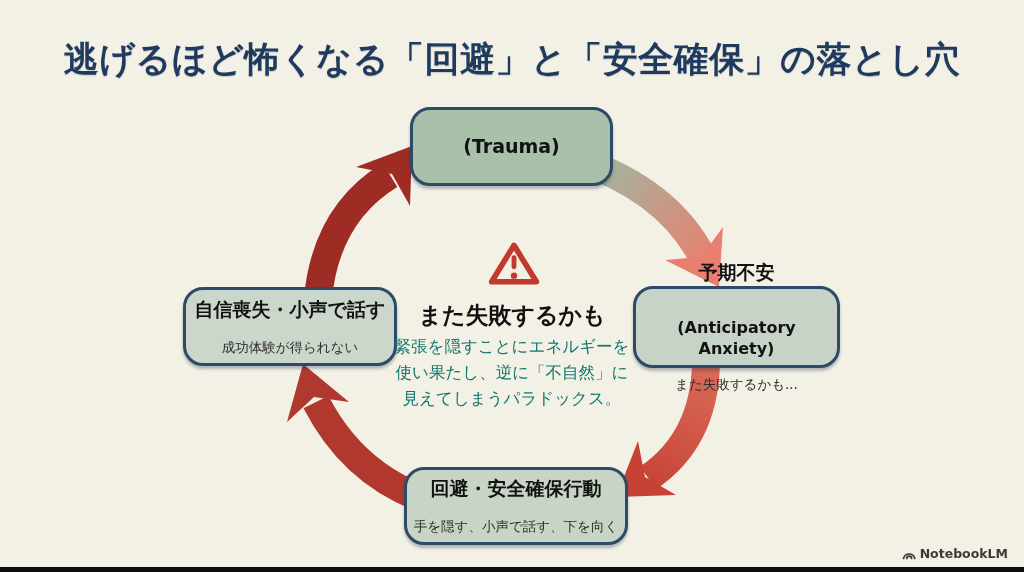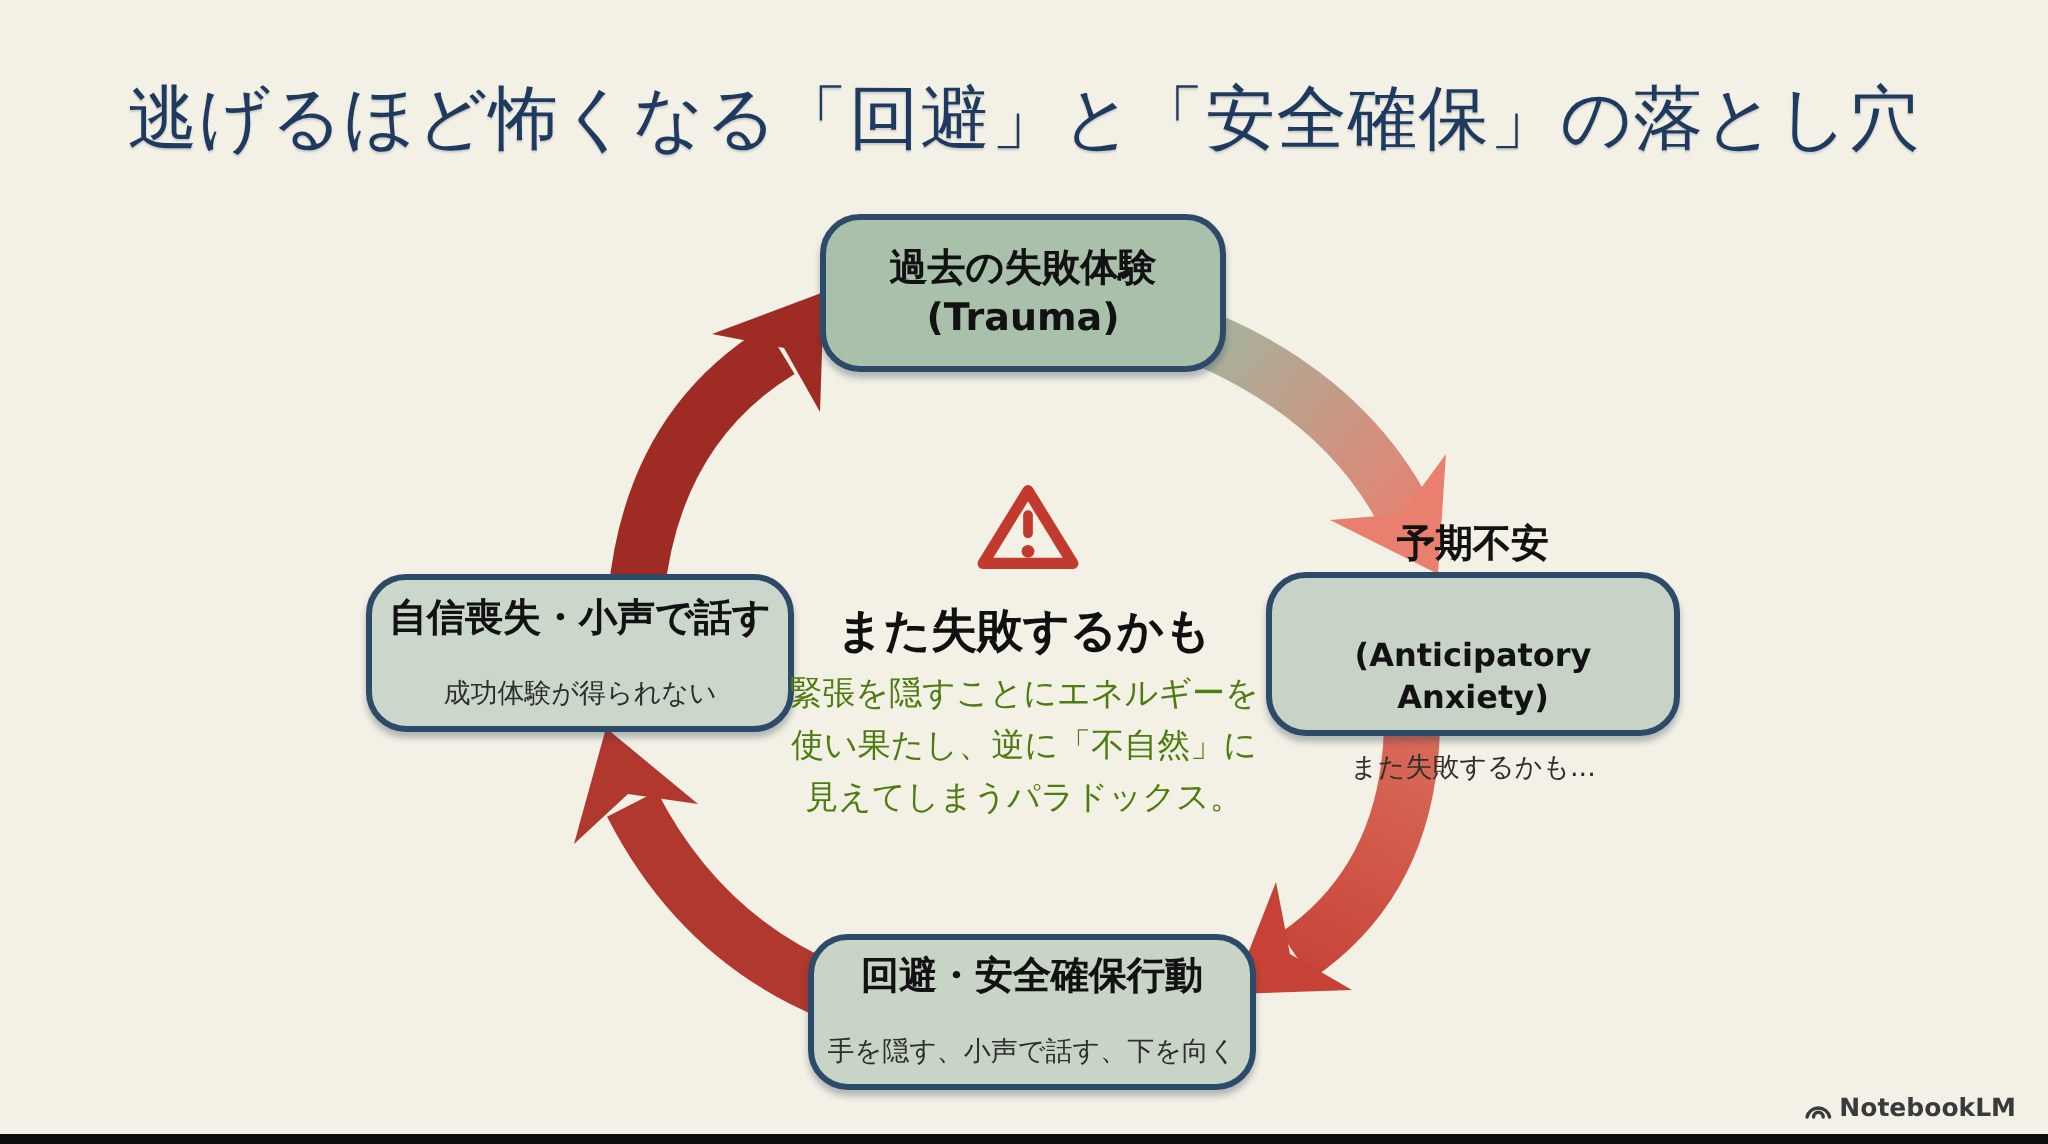--- a/index.html
+++ b/index.html
@@ -3,47 +3,47 @@
 <meta charset="utf-8">
 <style>
   html,body{margin:0;padding:0;background:#f3f0e5;}
   .stage{
     position:relative;width:1024px;height:572px;overflow:hidden;
     background:#f3f0e5;
     font-family:"DejaVu Sans","Liberation Sans",sans-serif;
   }
   .title{
     position:absolute;top:36px;left:0;width:1024px;margin:0;
-    text-align:center;font-size:35px;font-weight:400;color:#1f3a5f;
+    text-align:center;font-size:35px;font-weight:700;color:#1f3a5f;
     letter-spacing:0.5px;text-shadow:0 1px 1px rgba(20,40,70,.18);
   }
   .arrows{position:absolute;left:0;top:0;z-index:1;}
   .node{
     position:absolute;box-sizing:border-box;z-index:2;
     border:3.5px solid #2d4a68;border-radius:20px;
     display:flex;flex-direction:column;align-items:center;justify-content:center;
     text-align:center;box-shadow:0 3px 3px rgba(30,50,70,.30);
     padding:2px 4px;
   }
   .node-top{left:410px;top:107px;width:203px;height:79px;background:#a9c1ab;}
   .node-right{left:633px;top:286px;width:207px;height:82px;background:#c7d3c6;align-items:center;}
-  .node-bottom{left:404px;top:467px;width:224px;height:78px;background:#c8d4c5;}
+  .node-bottom{left:404px;top:467px;width:224px;height:78px;background:#c8d4c5;font-family:Liberation Serif, serif;}
   .node-left{left:183px;top:287px;width:214px;height:79px;background:#cbd7ca;}
   .nt{font-size:19px;font-weight:800;color:#121212;line-height:25px;}
   .ns{font-size:16px;font-weight:800;color:#121212;line-height:21px;margin-top:32px;}
   .nn{font-size:13.5px;font-weight:400;color:#2e2e2e;line-height:19px;margin-top:16px;}
   .center{position:absolute;left:0;top:0;width:1024px;z-index:2;pointer-events:none;}
   .warn{position:absolute;left:486px;top:238px;}
   .ctitle{
     position:absolute;top:300px;left:312px;width:400px;text-align:center;
     font-size:23px;font-weight:800;color:#101010;
   }
   .cbody{
     position:absolute;top:334px;left:312px;width:400px;text-align:center;
-    font-size:16.5px;color:#4d7c0f;line-height:26px;font-weight:500;
+    font-size:16.5px;color:#0f766e;line-height:26px;font-weight:500;
   }
   .brand{
     position:absolute;right:16px;top:546px;z-index:3;
     display:flex;align-items:center;gap:4px;
     font-size:12.5px;font-weight:700;color:#3a3a3a;
   }
   .bottombar{position:absolute;left:0;bottom:0;width:1024px;height:5px;background:#0d0d0d;z-index:4;}
 </style>
 </head>
 <body>
@@ -71,21 +71,20 @@
     <polygon points="616,497 638,441 645,477 676,495" fill="#c64236"></polygon>
 
     <path d="M465 510 Q362 492 316 402" fill="none" stroke-width="28" stroke="#b0382e"></path>
     <polygon points="303,364 349,402 314,397 287,422" fill="#b0382e"></polygon>
 
     <path d="M318 298 Q326 214 390 175" fill="none" stroke-width="28" stroke="#9e2c25"></path>
     <polygon points="412,146 410,206 392,174 356,167" fill="#9e2c25"></polygon>
   </svg>
 
   <div class="node node-top">
-    <div class="nt">過去の失敗体験</div>
     <div class="nt">(Trauma)</div>
   </div>
 
   <div class="node node-right">
     <div class="nt">予期不安</div>
     <div class="ns">(Anticipatory Anxiety)</div>
     <div class="nn">また失敗するかも...</div>
   </div>
 
   <div class="node node-bottom">

